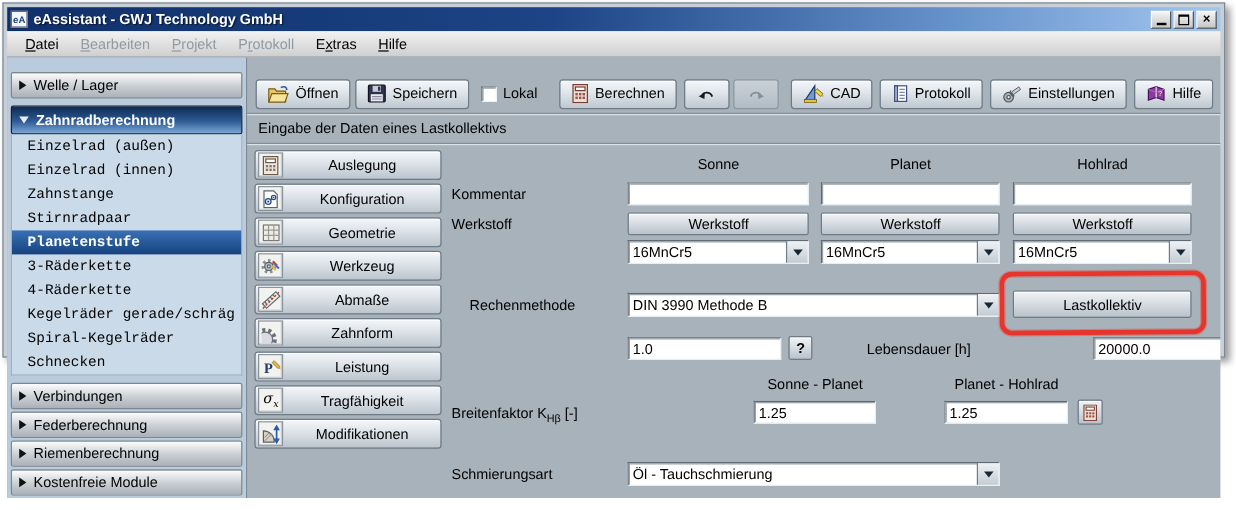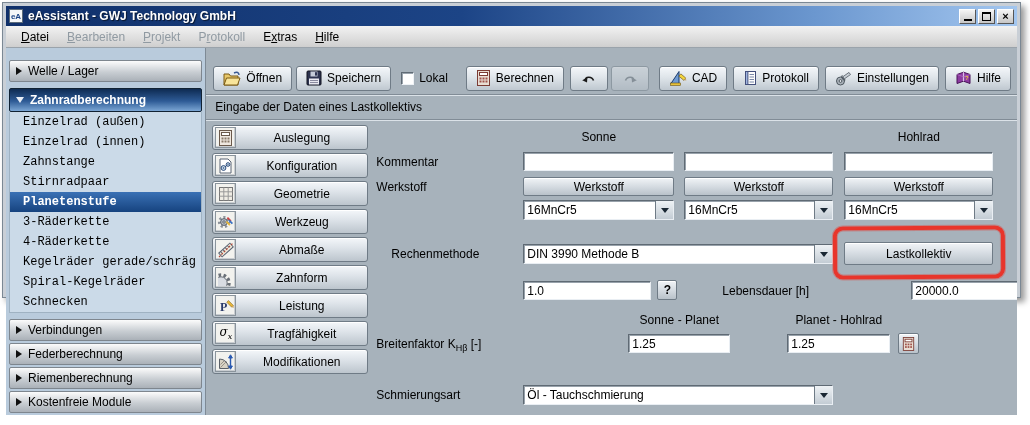--- a/index.html
+++ b/index.html
@@ -399,20 +399,21 @@
                       <path d="M12.5 0.8 L10.6 4 h3.8 Z"></path>
                       <path d="M12.5 15.2 L10.6 12 h3.8 Z"></path>
                     </g>
                   </svg>
                 </span>
               <span class="clabel">Modifikationen</span>
             </button>
           </div>
 
           <div class="abs colhead flabel" style="left:317px; top:10px; width:151px;">Sonne</div>
+          <div class="abs colhead flabel" style="left:478px; top:10px; width:149px;">Planet</div>
           <div class="abs colhead flabel" style="left:638px; top:10px; width:149px;">Hohlrad</div>
 
           <div class="abs flabel" style="left:170px; top:35px;">Kommentar</div>
           <input class="abs field" style="left: 317px; top: 32px; width: 151px; height: 19px;" value="">
           <input class="abs field" style="left: 478px; top: 32px; width: 149px; height: 19px;" value="">
           <input class="abs field" style="left: 638px; top: 32px; width: 149px; height: 19px;" value="">
 
           <div class="abs flabel" style="left:170px; top:60px;">Werkstoff</div>
           <button class="abs gbtn" style="left:317px; top:57px; width:151px; height:19px;">Werkstoff</button>
           <button class="abs gbtn" style="left:478px; top:57px; width:149px; height:19px;">Werkstoff</button>

